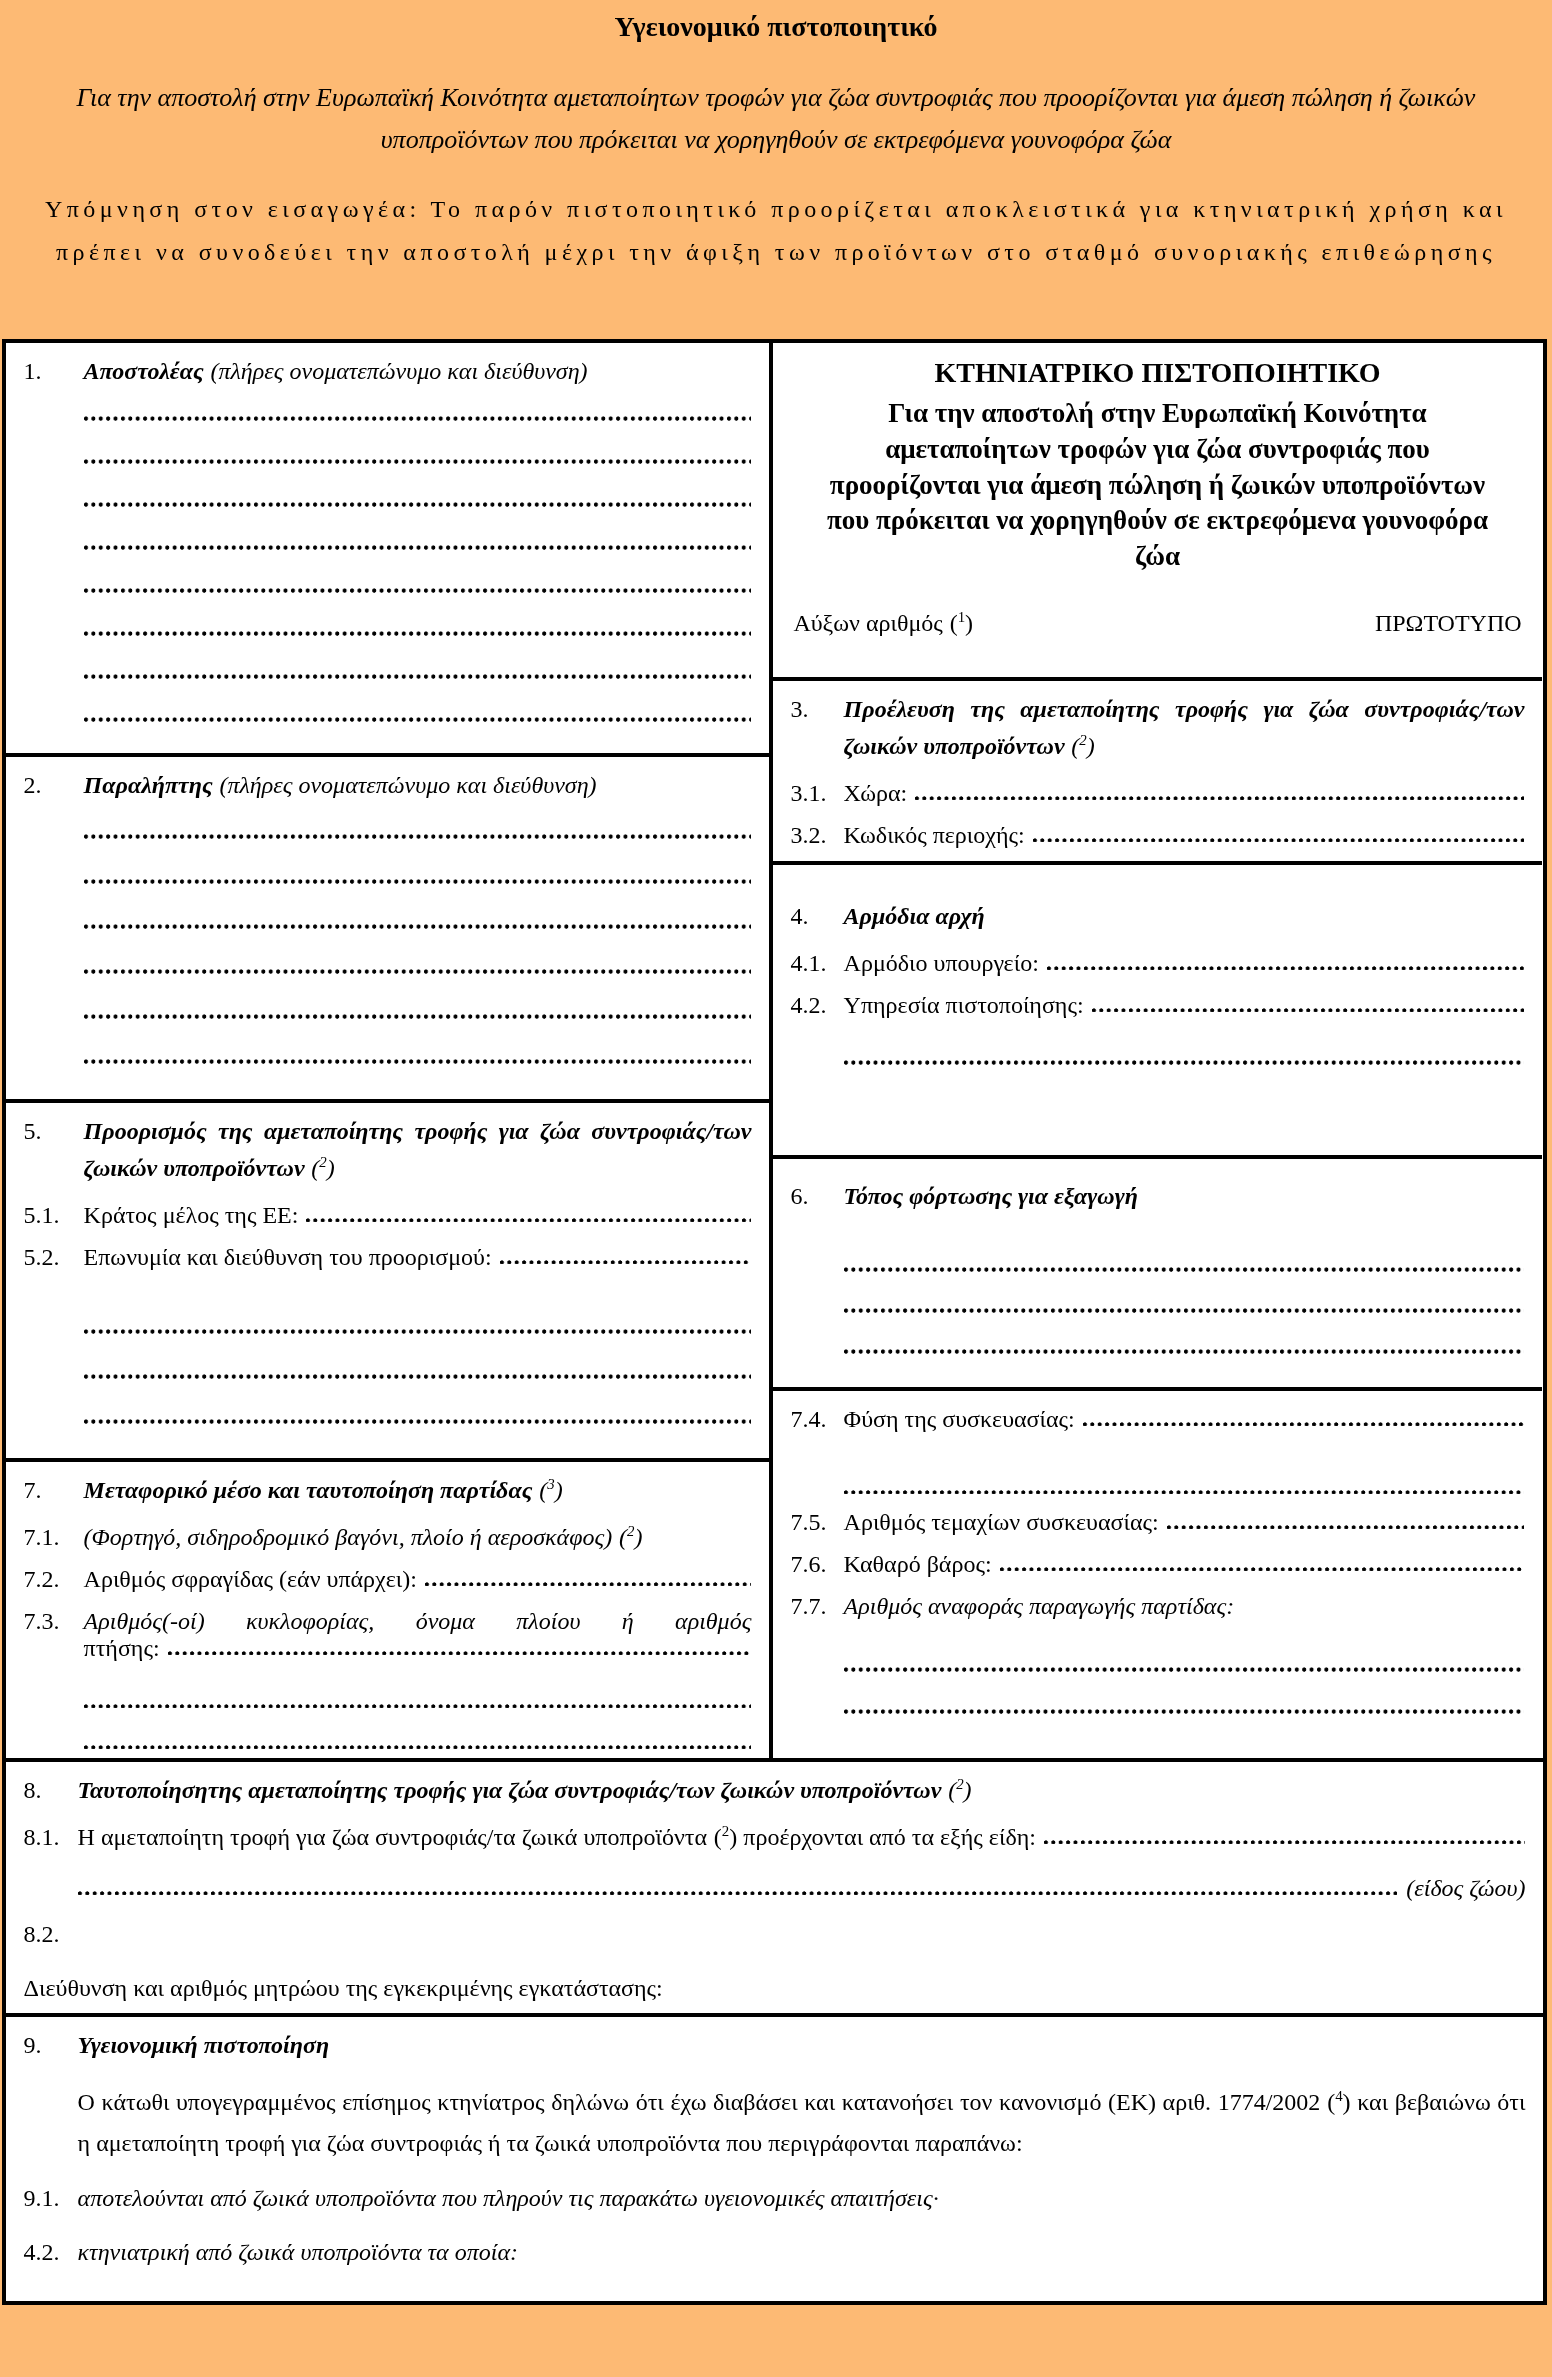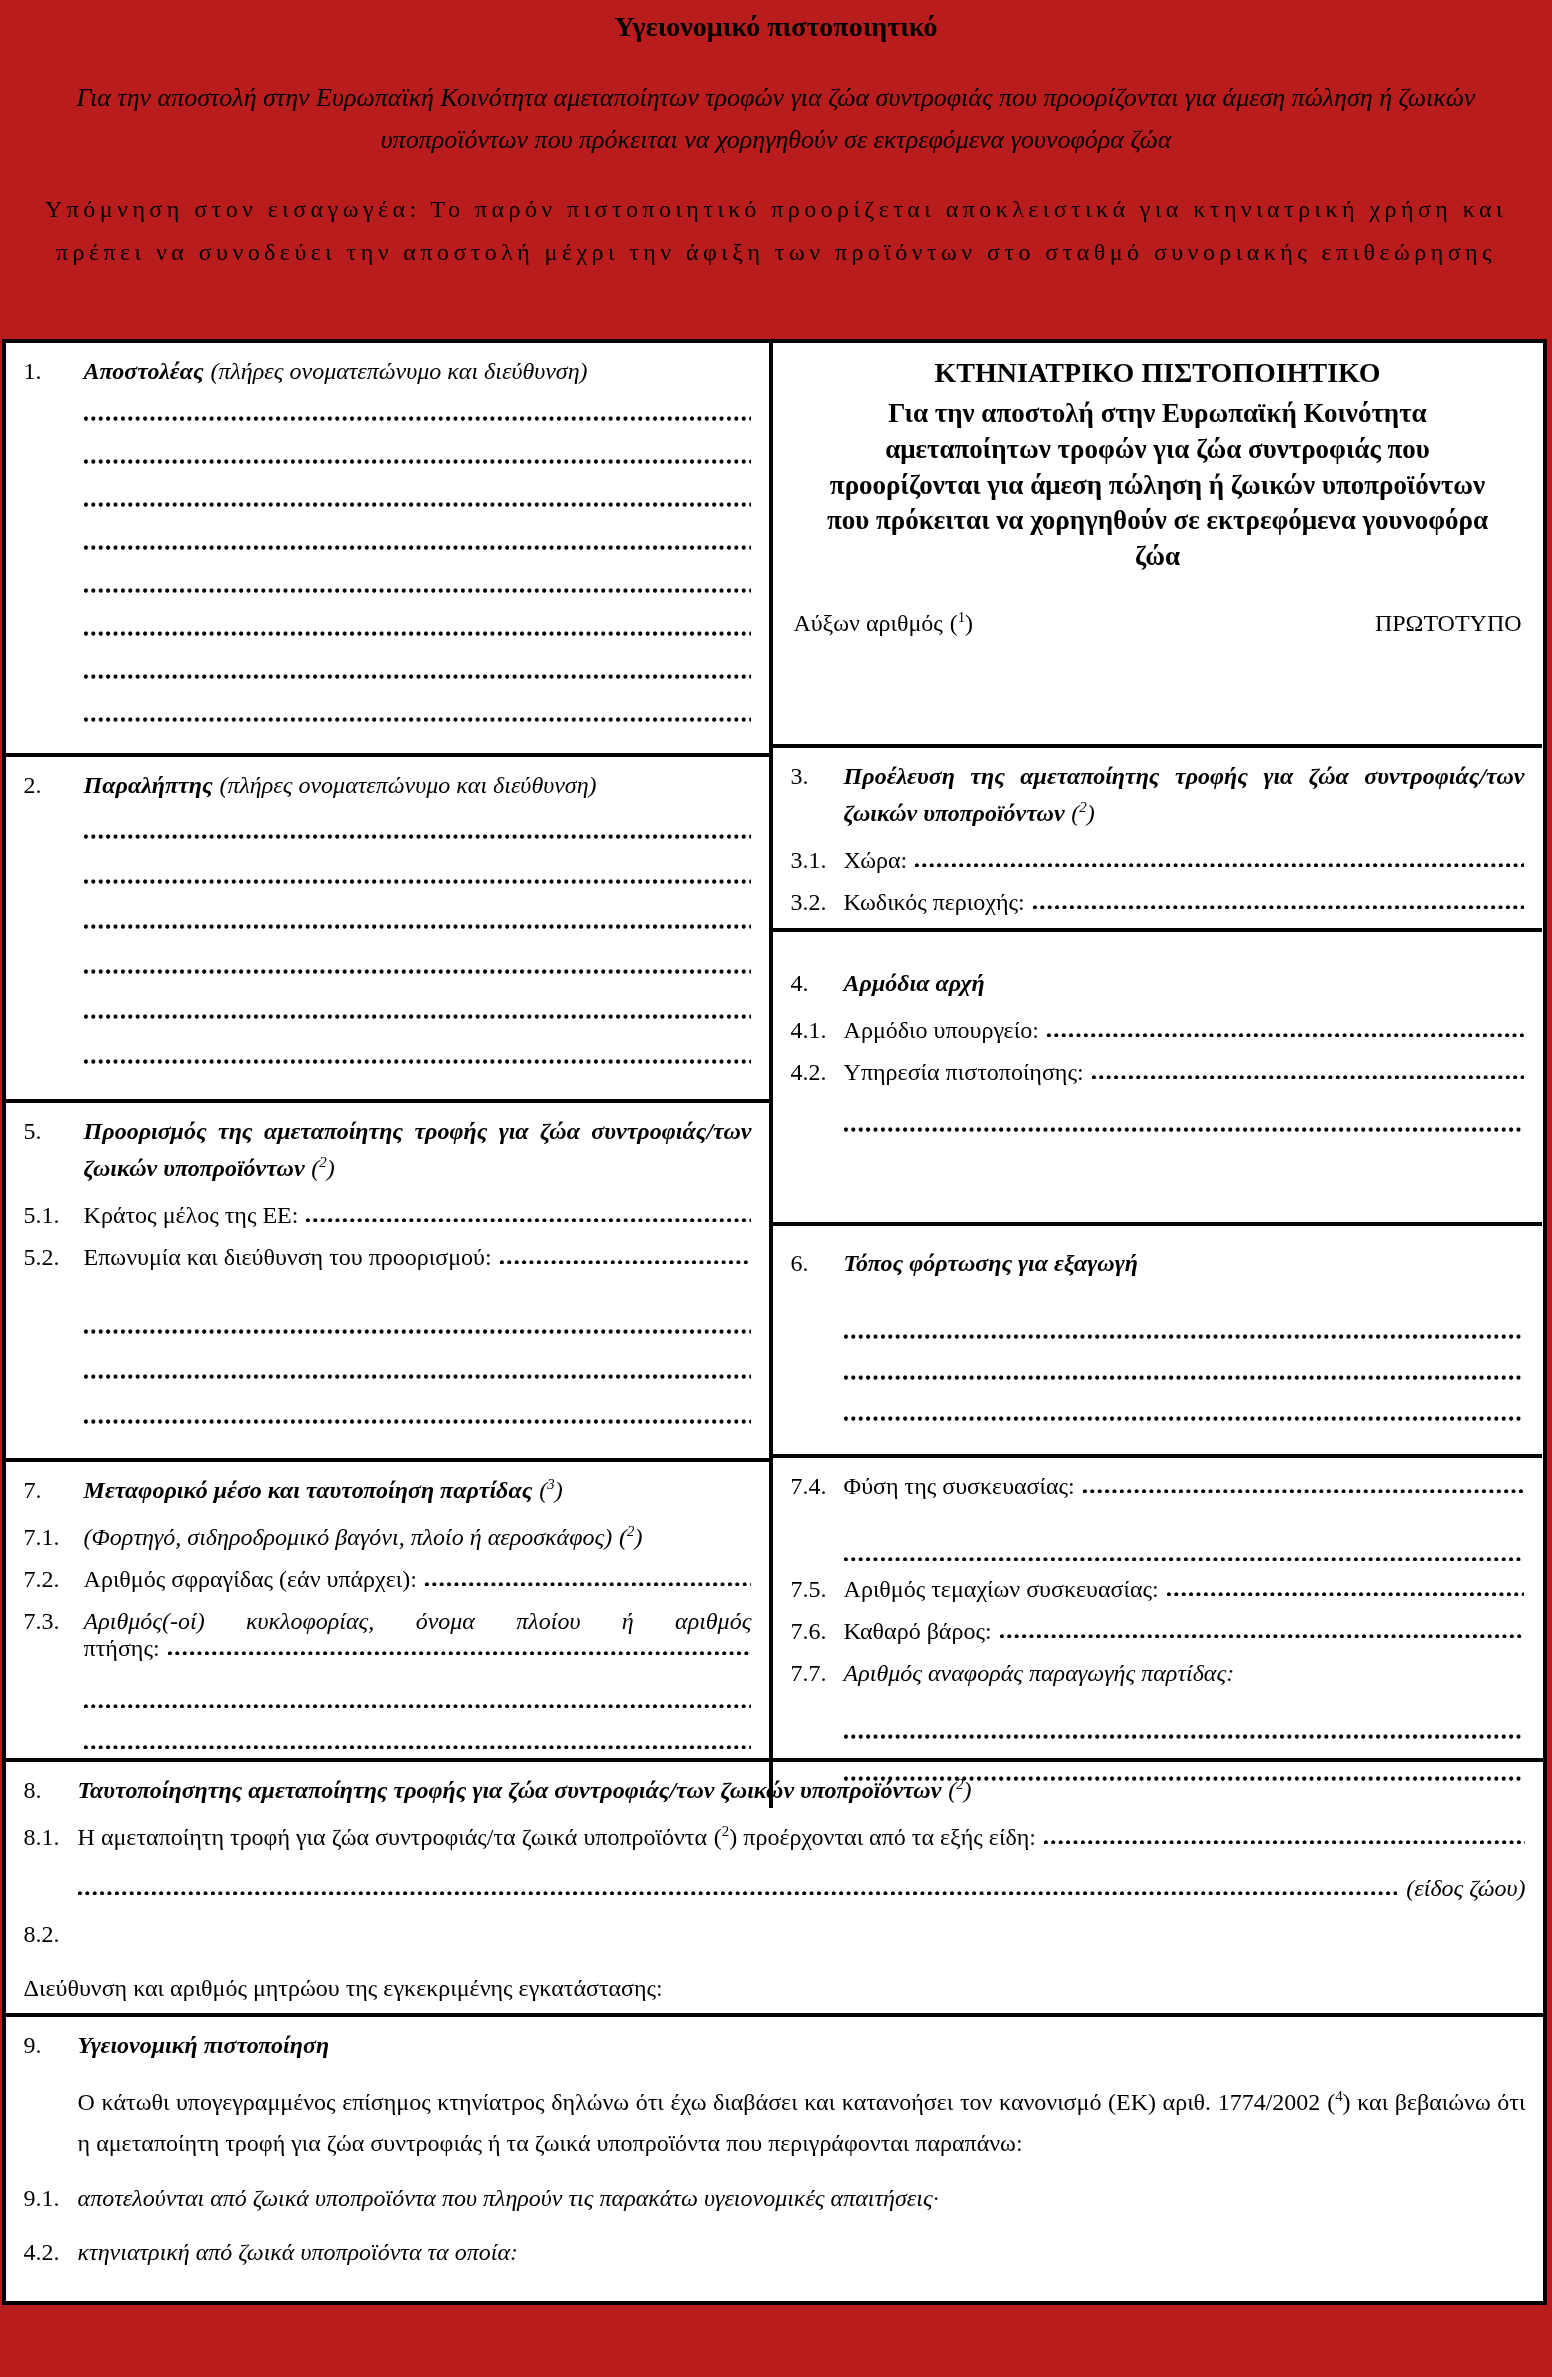--- a/index.html
+++ b/index.html
@@ -1,21 +1,21 @@
 <!DOCTYPE html>
 <html lang="el" style="font-size:10.8px"><head>
 <meta charset="utf-8">
 <style>
   html,body{margin:0;padding:0;background:#e8e8e8;}
   .page{
     position:relative;
     width:1552px;
     height:2377px;
     margin:0 auto;
-    background:#b91c1c;
+    background:#fdba74;
     color:#000000;
     font-family:"Liberation Serif","DejaVu Serif",serif;
     font-size:24px;
     overflow:hidden;
   }
   
   .doc-title{
     text-align:center;
     font-weight:bold;
     font-size:28px;
@@ -51,21 +51,21 @@
     height:1415px;
   }
   .col{display:flex;flex-direction:column;}
   .col-right{border-left:4.7px solid #000;}
   .box{box-sizing:border-box;overflow:hidden;padding:9.5px 17.6px 6.8px 17.6px;}
   .box + .box{border-top:4.7px solid #000;}
   .b1{height:410px;}
   .b2{height:346px;}
   .b5{height:359px;}
   .b7l{height:300px;}
-  .ba{height:401px;padding:9.5px 15px;}
+  .ba{height:334px;padding:9.5px 15px;}
   .b3{height:184px;}
   .b4{height:294px;}
   .b6{height:232px;}
   .b7r{height:354px;}
   .box8{height:255px;border-top:4.7px solid #000;padding:9.5px 17.6px;box-sizing:border-box;overflow:hidden;}
   .box9{height:288px;border-top:4.7px solid #000;padding:9.5px 17.6px;box-sizing:border-box;overflow:hidden;}
   
   .item{display:flex;}
   .num{flex:0 0 60px;}
   .col-right .num{flex:0 0 53px;}

